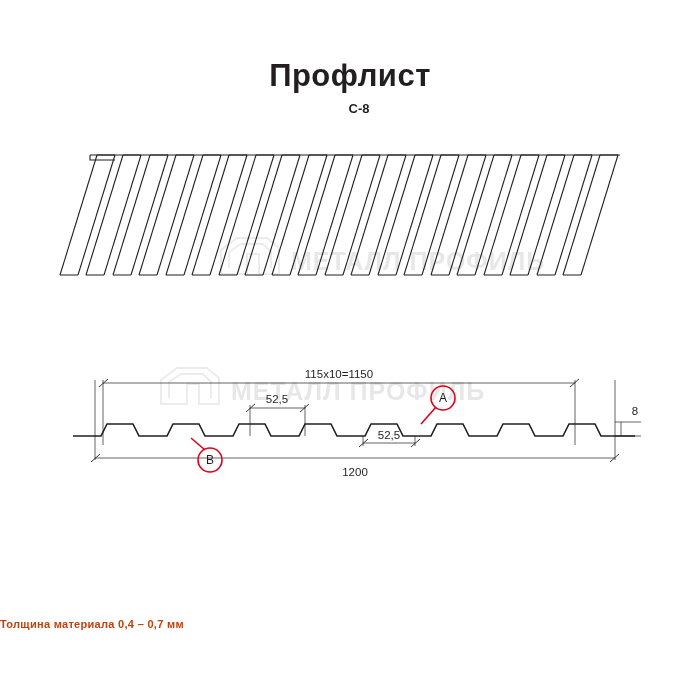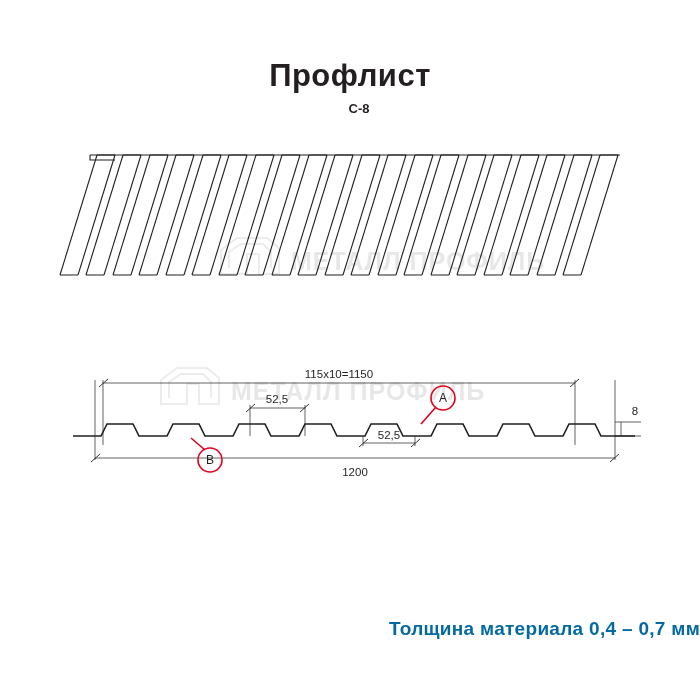--- a/index.html
+++ b/index.html
@@ -40,25 +40,25 @@
     text-align: center;
     font-size: 13px;
     font-weight: bold;
     color: #231f20;
   }
   .footer-note {
     position: absolute;
     top: 618px;
     left: 0;
     width: 700px;
-    text-align: right;
-    font-size: 19px;
+    text-align: left;
+    font-size: 11px;
     font-weight: bold;
     letter-spacing: 0.3px;
-    color: #0369a1;
+    color: #c2410c;
   }
   .iso-wrap {
     position: absolute;
     top: 140px;
     left: 60px;
     width: 590px;
     height: 165px;
   }
   .section-wrap {
     position: absolute;

